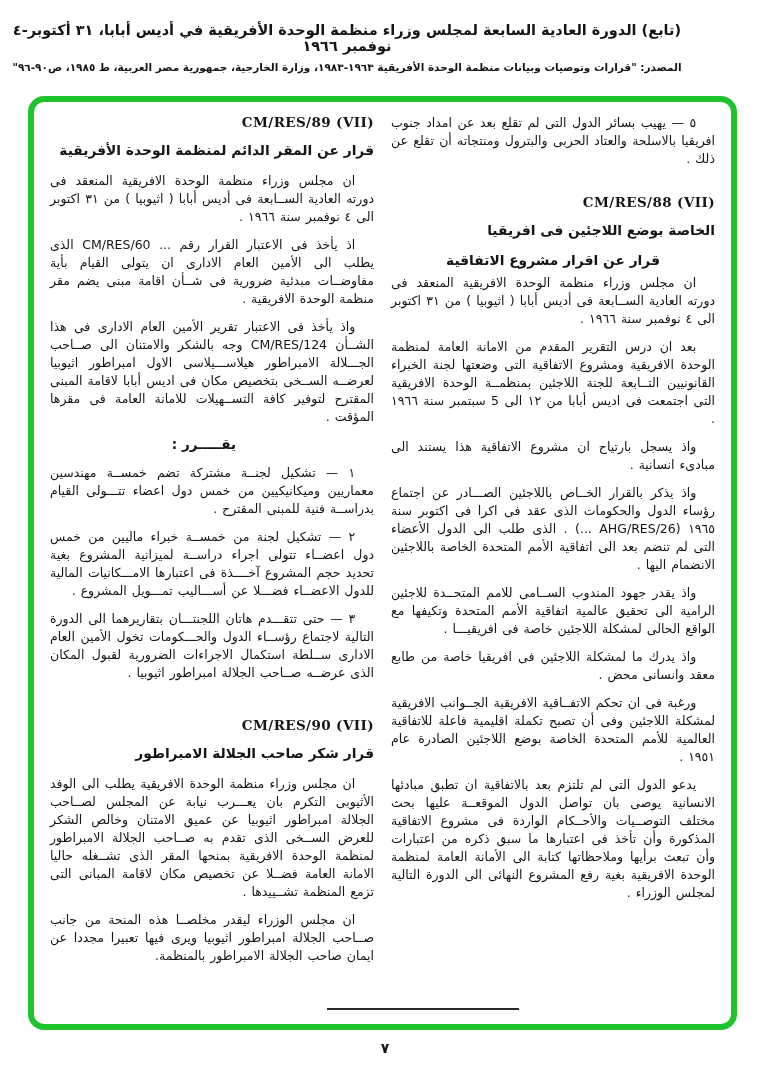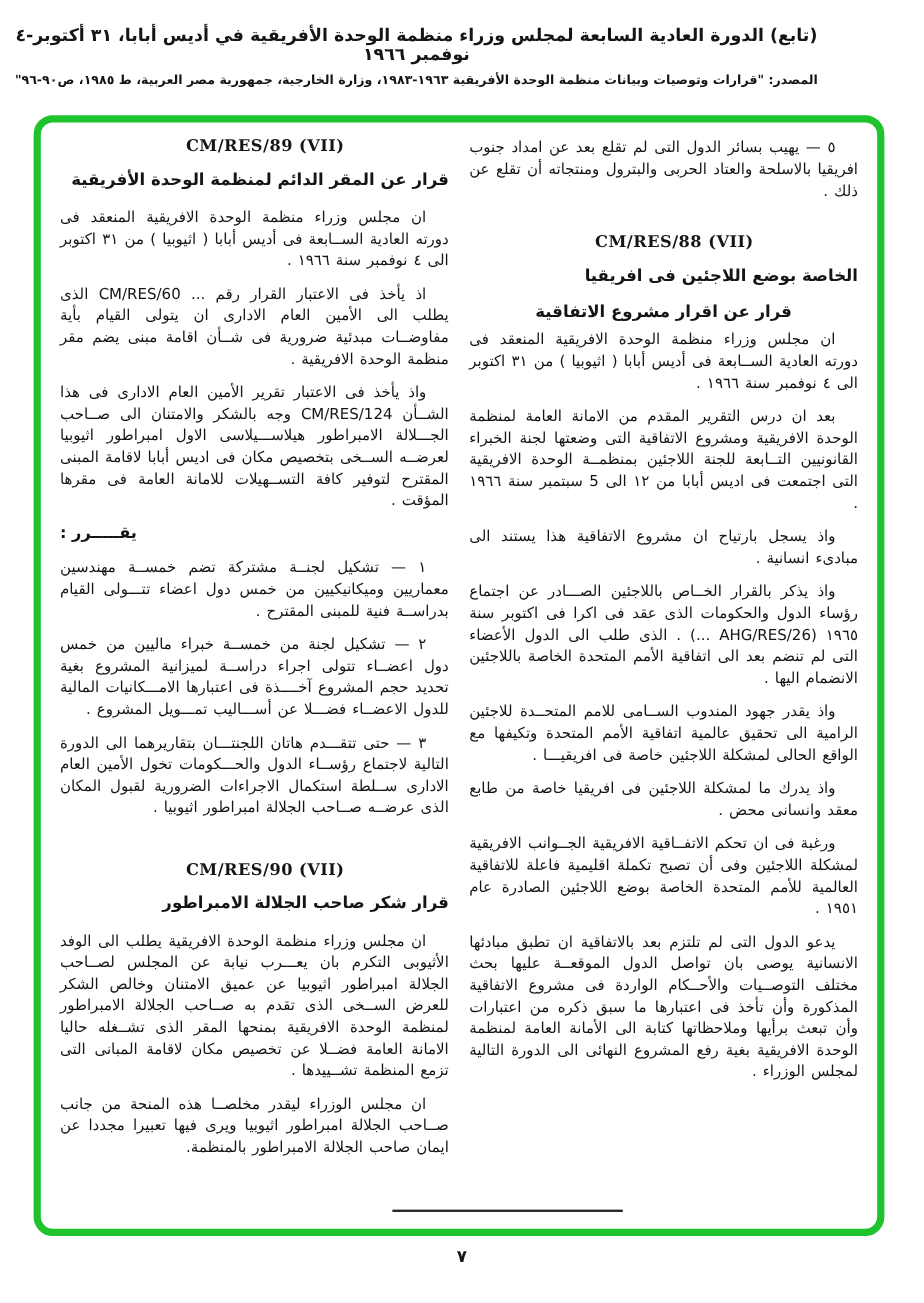--- a/index.html
+++ b/index.html
@@ -16,33 +16,33 @@
     padding:12px 16px 26px 16px;overflow:hidden;
   }
   .columns{display:flex;direction:rtl;gap:17px;height:100%;}
   .col{flex:1;min-width:0;direction:rtl;}
   .body-par{
     font-size:12.5px;line-height:1.44;text-align:justify;text-align-last:right;
     text-indent:1.5em;margin:0 0 10px 0;word-spacing:1px;
   }
   .clause{margin-bottom:26px;}
   .res-code{
-    direction:ltr;text-align:center;unicode-bidi:embed;
+    direction:ltr;text-align:right;unicode-bidi:embed;
     font-family:"DejaVu Serif", serif;font-size:13.5px;font-weight:bold;
     letter-spacing:0.4px;margin:0 0 12px 0;padding-left:18px;
   }
   .res-code.gap-before{margin-top:35px;}
   .res-title{
     font-weight:bold;font-size:13.8px;text-align:center;text-indent:0;
     margin:0 0 6px 0;
   }
   .res-title.last{margin-bottom:14px;text-align:right;}
   .decides{
     font-weight:bold;font-size:13.5px;margin:2px 0 12px 0;text-indent:1.2em;
-    text-align:left;
+    text-align:center;
   }
   .end-rule{
     position:absolute;bottom:14px;left:calc(50% + 40px);transform:translateX(-50%);
     width:192px;height:2px;background:#2a2a2a;
   }
   .page-number{
     position:absolute;top:1040px;left:0;width:770px;text-align:center;
     font-size:14px;font-weight:bold;
   }
 </style>

